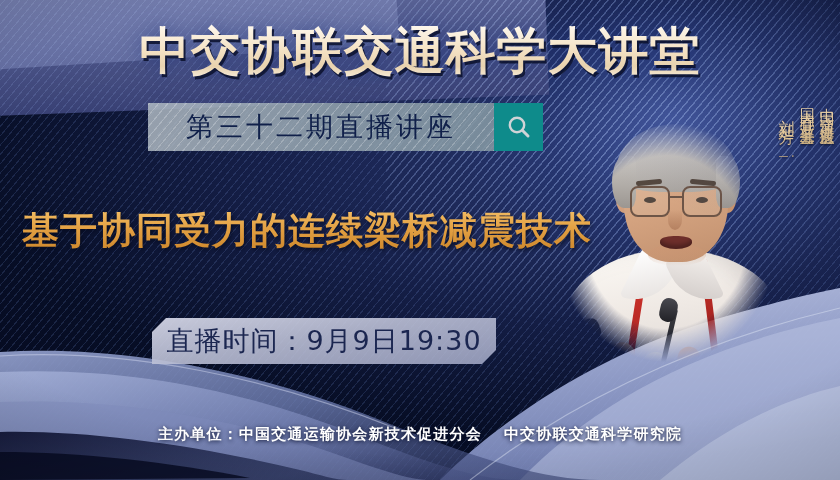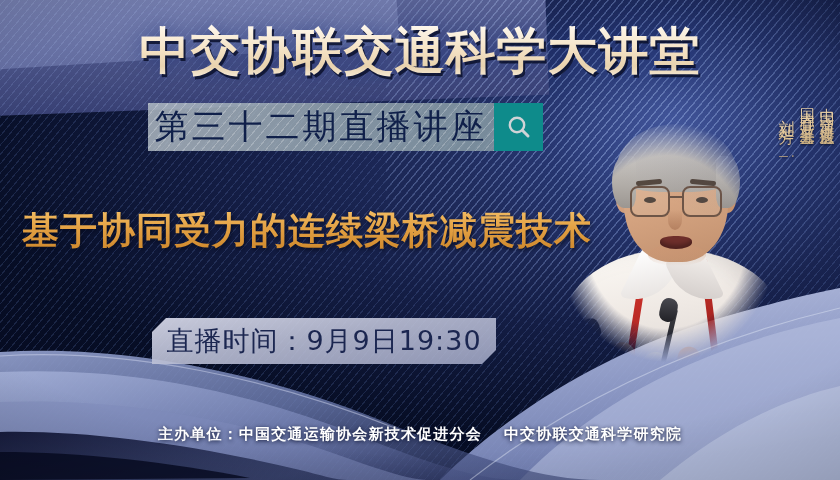--- a/index.html
+++ b/index.html
@@ -235,21 +235,21 @@
     display:flex; align-items:center; justify-content:center;
     position:relative; overflow:hidden;
   }
   .subbar-body::after{
     content:""; position:absolute; inset:0;
     background-image:repeating-linear-gradient(-50deg,
       rgba(255,255,255,.22) 0 1px, rgba(0,0,0,0) 1px 7px);
   }
   .subbar-text{
     position:relative; z-index:2;
-    font-size:34px; font-weight:500; letter-spacing:3px;
+    font-size:27px; font-weight:500; letter-spacing:3px;
     color:#10204a;
     font-family:Liberation Serif, serif;
     text-align:center;
   }
   .subbar-search{
     width:49px;
     background:#0e8b8b;
     display:flex; align-items:center; justify-content:center;
   }
   .subbar-search svg{ display:block; }

